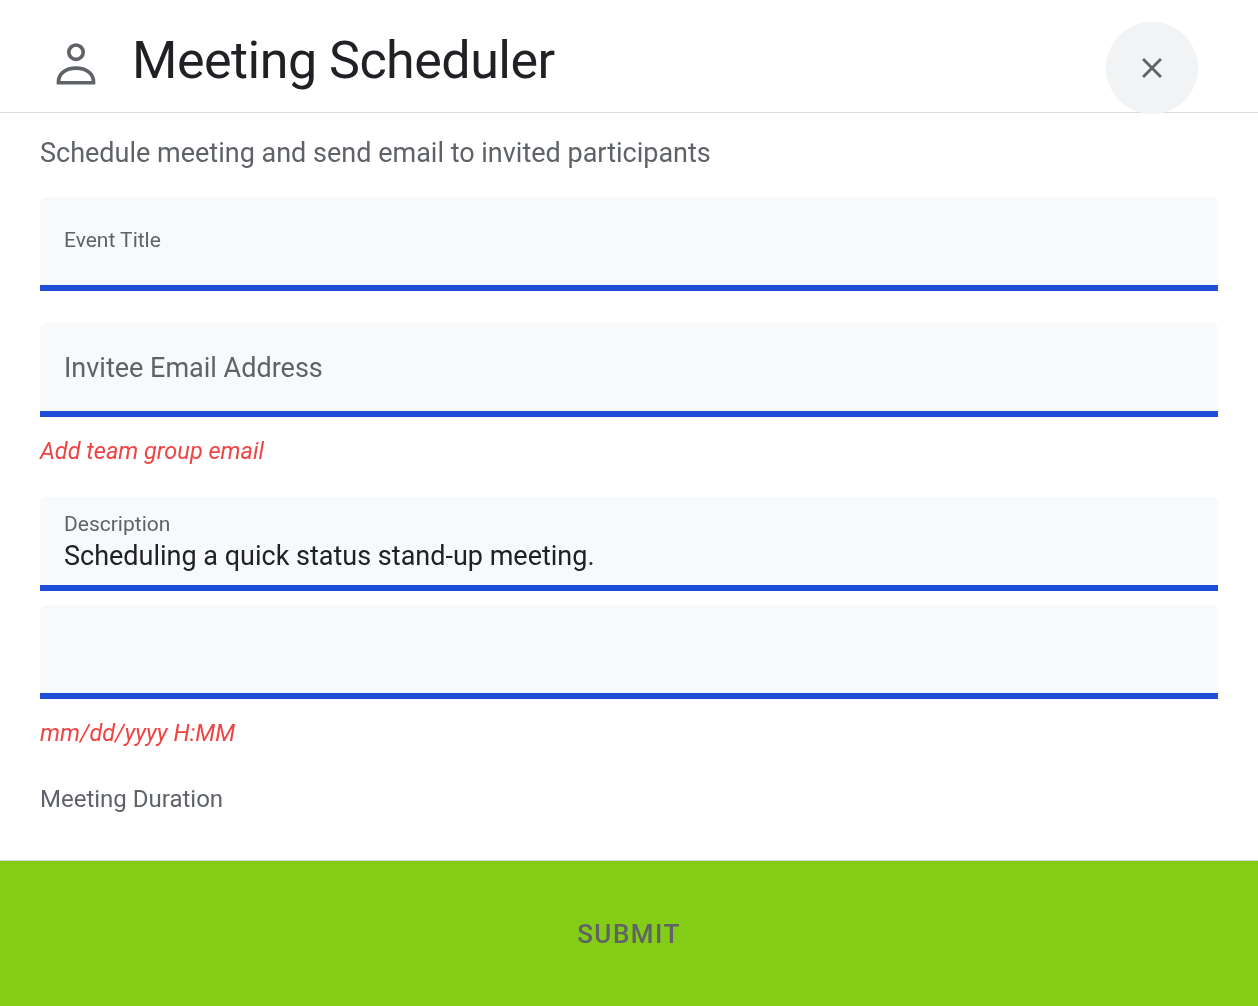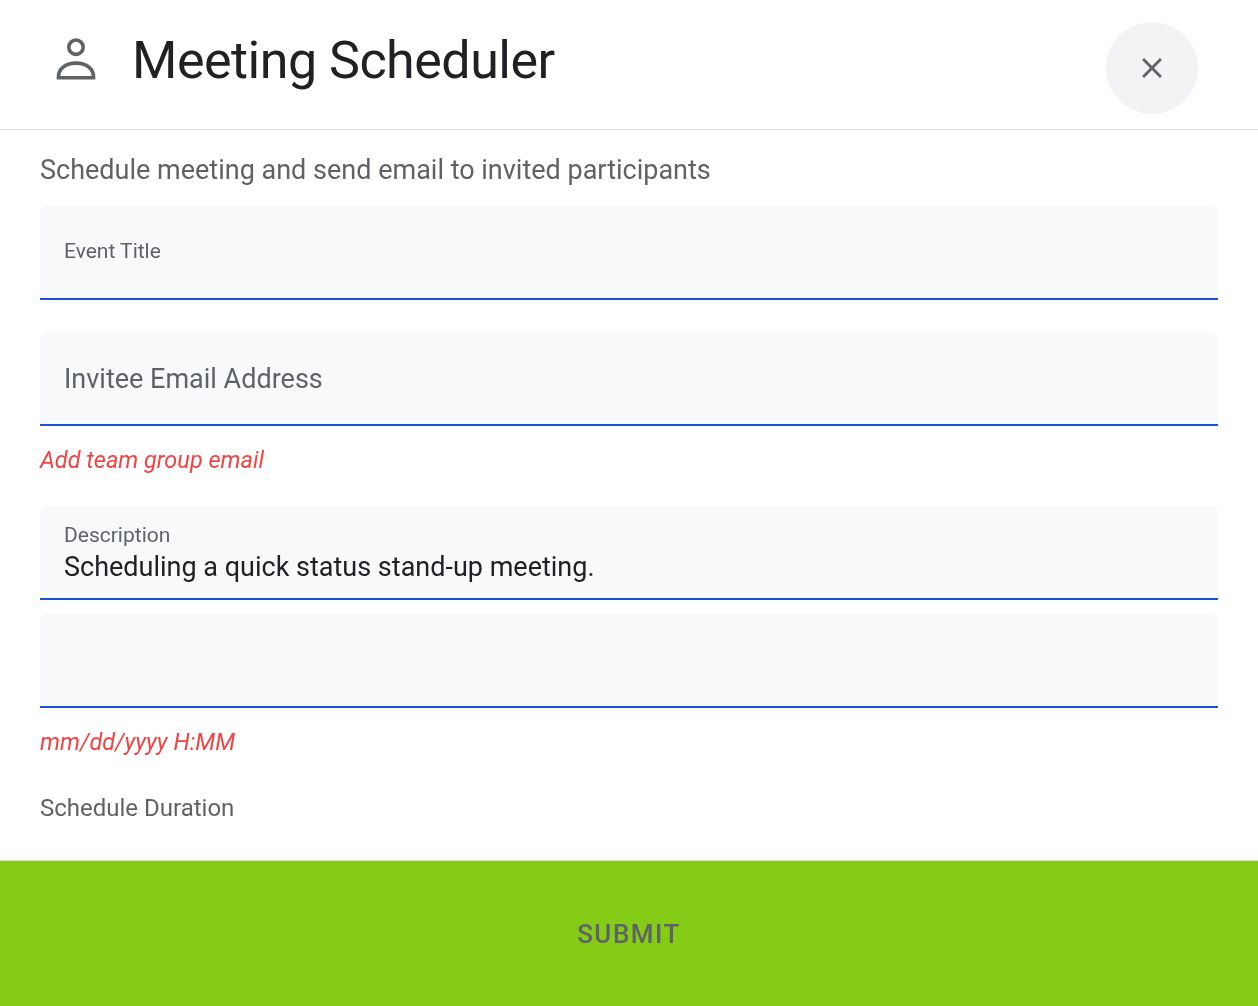--- a/index.html
+++ b/index.html
@@ -10,22 +10,22 @@
     body {
       font-family: 'Google Sans', Roboto, -apple-system, BlinkMacSystemFont, 'Segoe UI', Arial, sans-serif;
       background: #fff;
       color: #202124;
       width: 1258px;
       height: 1006px;
       overflow: hidden;
     }
     .header {
       display: flex;
-      align-items: flex-start;
-      padding: 30px 48px 38px 48px;
+      align-items: flex-end;
+      padding: 30px 48px 21px 48px;
       border-bottom: 1px solid #dadce0;
       position: relative;
     }
     .header-icon {
       width: 56px;
       height: 56px;
       display: flex;
       align-items: center;
       justify-content: center;
       margin-right: 28px;
@@ -51,27 +51,27 @@
       cursor: pointer;
     }
     .content {
       padding: 24px 40px 0 40px;
       height: calc(100% - 150px - 146px);
       overflow-y: auto;
     }
     .subtitle {
       font-size: 27px;
       color: #5f6368;
-      margin-bottom: 20px;
+      margin-bottom: 28px;
     }
     .field {
       background: #f8f9fa;
       border-top-left-radius: 6px;
       border-top-right-radius: 6px;
-      border-bottom: 2px solid #1d4ed8;
+      border-bottom: 6px solid #1d4ed8;
       padding: 14px 24px 12px 24px;
       margin-bottom: 0;
       min-height: 94px;
       display: flex;
       flex-direction: column;
       justify-content: center;
     }
     .field-label-top {
       font-size: 21px;
       color: #5f6368;
@@ -170,19 +170,19 @@
       <input class="field-value" type="text" value="Scheduling a quick status stand-up meeting." style="">
     </div>
   </div>
 
   <div class="group">
     <div class="field">
     </div>
     <div class="helper-text">mm/dd/yyyy H:MM</div>
   </div>
 
-  <div class="section-label">Schedule Duration</div>
+  <div class="section-label">Meeting Duration</div>
 
 </div>
 
 <div class="footer">
   <button class="submit-button">SUBMIT</button>
 </div>
 
 </body></html>

